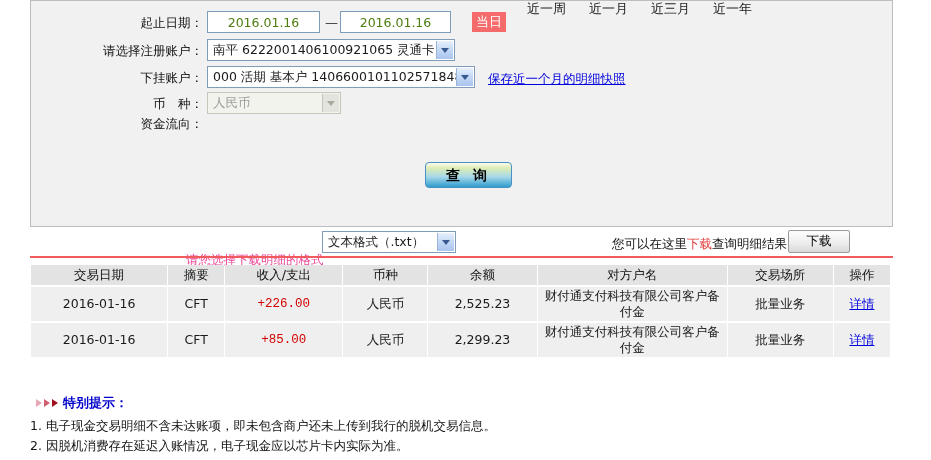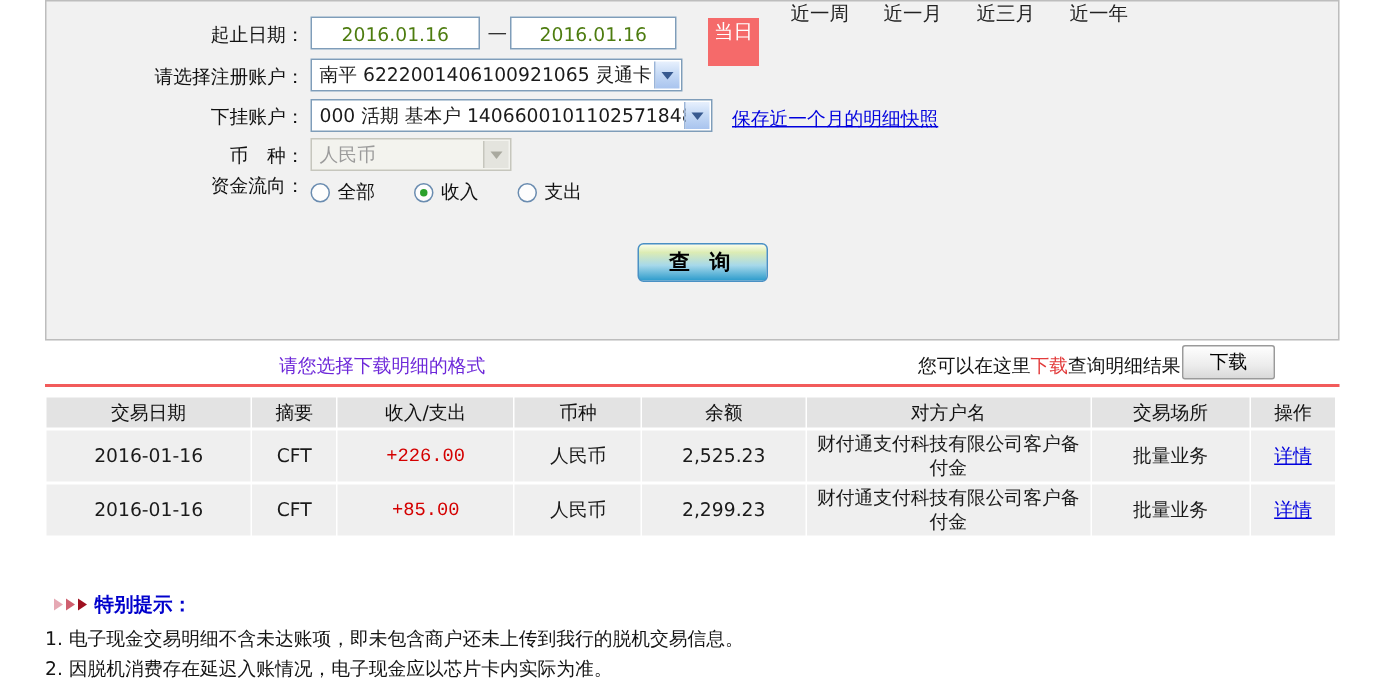--- a/index.html
+++ b/index.html
@@ -23,41 +23,41 @@
                  overflow:hidden; cursor:default; }
   .fake-select .arrow-btn { position:absolute; right:1px; top:1px; bottom:1px; width:17px;
                  background:linear-gradient(180deg,#e7f0fd 0%,#c3d8f5 50%,#a9c4ee 100%);
                  border-left:1px solid #9ab4d8; display:flex; align-items:center; justify-content:center; }
   .fake-select .chev { width:0; height:0; border-left:4px solid transparent;
                  border-right:4px solid transparent; border-top:5px solid #37598f; }
   .fake-select.disabled { background:#f3f3ee; border-color:#c6c6bd; color:#9b9b9b; }
   .fake-select.disabled .arrow-btn { background:#e4e4de; border-left:1px solid #c6c6bd; }
   .fake-select.disabled .chev { border-top-color:#a9a99f; }
 
-  .badge-today { position:absolute; left:472px; top:12px; width:34px; height:32px;
+  .badge-today { position:absolute; left:472px; top:12px; width:34px; height:20px;
                  background:#f56a6a; color:#fff; font-size:13px; line-height:20px;
                  text-align:center; cursor:pointer; }
   .quick-link { position:absolute; top:0; font-size:13px; color:#222; cursor:pointer; white-space:nowrap; }
 
   .radio-row { position:absolute; left:207px; top:120px; display:flex; align-items:center; }
   .radio-item { display:flex; align-items:center; margin-right:26px; cursor:pointer; }
   .radio-circ { width:13px; height:13px; border:1px solid #6a8cb0; border-radius:50%;
                 background:#fdfdfd; margin-right:5px; position:relative; }
   .radio-item.checked .radio-circ::after { content:""; position:absolute; left:3px; top:3px;
                 width:5px; height:5px; border-radius:50%; background:#2ba12b; }
   .radio-item .rlabel { font-size:12.5px; color:#111; }
 
   .btn-query { position:absolute; left:425px; top:162px; width:87px; height:26px;
                border:1px solid #4a90c4; border-radius:4px; cursor:pointer;
                background:linear-gradient(180deg,#fcfeea 0%,#dcecb4 22%,#a6d8ea 58%,#2e9ccc 100%);
                font-size:14px; font-weight:bold; color:#000; letter-spacing:4px;
                font-family:inherit; text-align:center; line-height:24px; }
 
   
-  .dl-label { position:absolute; left:186px; top:236px; font-size:12.5px; color:#6d28d9; }
+  .dl-label { position:absolute; left:186px; top:252px; font-size:12.5px; color:#ec4899; }
   .dl-hint  { position:absolute; left:612px; top:236px; font-size:12.5px; color:#111; white-space:nowrap; }
   .dl-hint .red { color:#e23b3b; }
   .btn-download { position:absolute; left:788px; top:230px; width:62px; height:23px;
                border:1px solid #9a9a9a; border-radius:2px; cursor:pointer;
                background:linear-gradient(180deg,#fefefe 0%,#ececec 60%,#d9d9d9 100%);
                font-size:12.5px; color:#000; font-family:inherit; text-align:center; }
 
   .red-line { position:absolute; left:30px; top:256px; width:863px; height:2px; background:#f25b5b; }
 
   
@@ -120,38 +120,30 @@
 
   <div class="frm-label" style="top:96px;">币　种：</div>
   <div class="fake-select disabled" style="left:207px; top:92px; width:134px;">
     <span>人民币</span>
     <span class="arrow-btn">
         <span class="chev"></span>
       </span>
   </div>
 
   <div class="frm-label" style="top:116px;">资金流向：</div>
-  <div class="radio-row">
-    <div class="radio-item">
-      <span class="radio-circ"></span>
-      <span class="rlabel">全部</span>
-    </div>
-    <div class="radio-item checked">
-      <span class="radio-circ"></span>
-      <span class="rlabel">收入</span>
-    </div>
-    <div class="radio-item">
-      <span class="radio-circ"></span>
-      <span class="rlabel">支出</span>
-    </div>
-  </div>
 
   <button class="btn-query">查 询</button>
 
   <div class="dl-label">请您选择下载明细的格式</div>
+  <div class="fake-select" style="left:322px; top:231px; width:134px;">
+    <span>文本格式（.txt）</span>
+    <span class="arrow-btn">
+        <span class="chev"></span>
+      </span>
+  </div>
   <div class="dl-hint">
     <span>您可以在这里</span><span class="red">下载</span><span>查询明细结果</span>
   </div>
   <button class="btn-download">下载</button>
 
   <div class="red-line"></div>
 
   <table class="tbl">
     <colgroup>
       <col style="width:136px">

